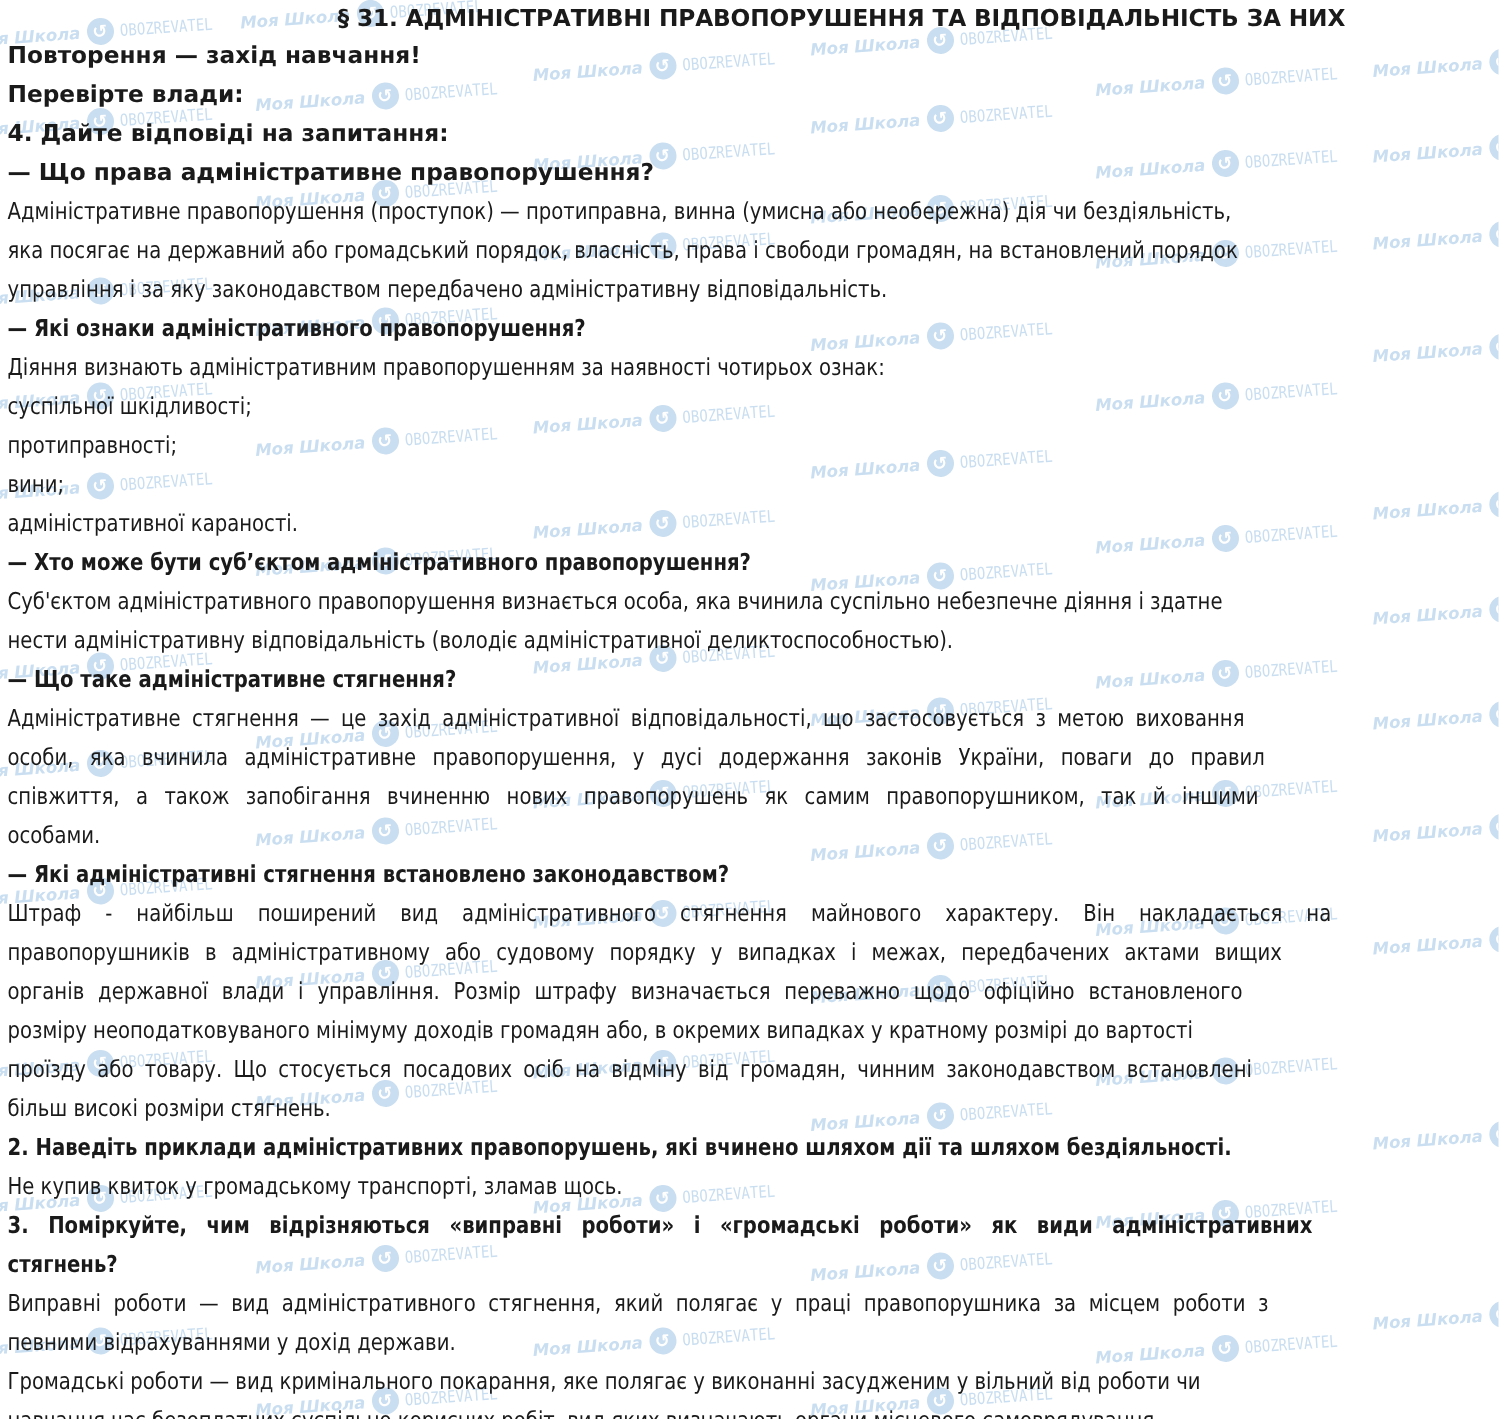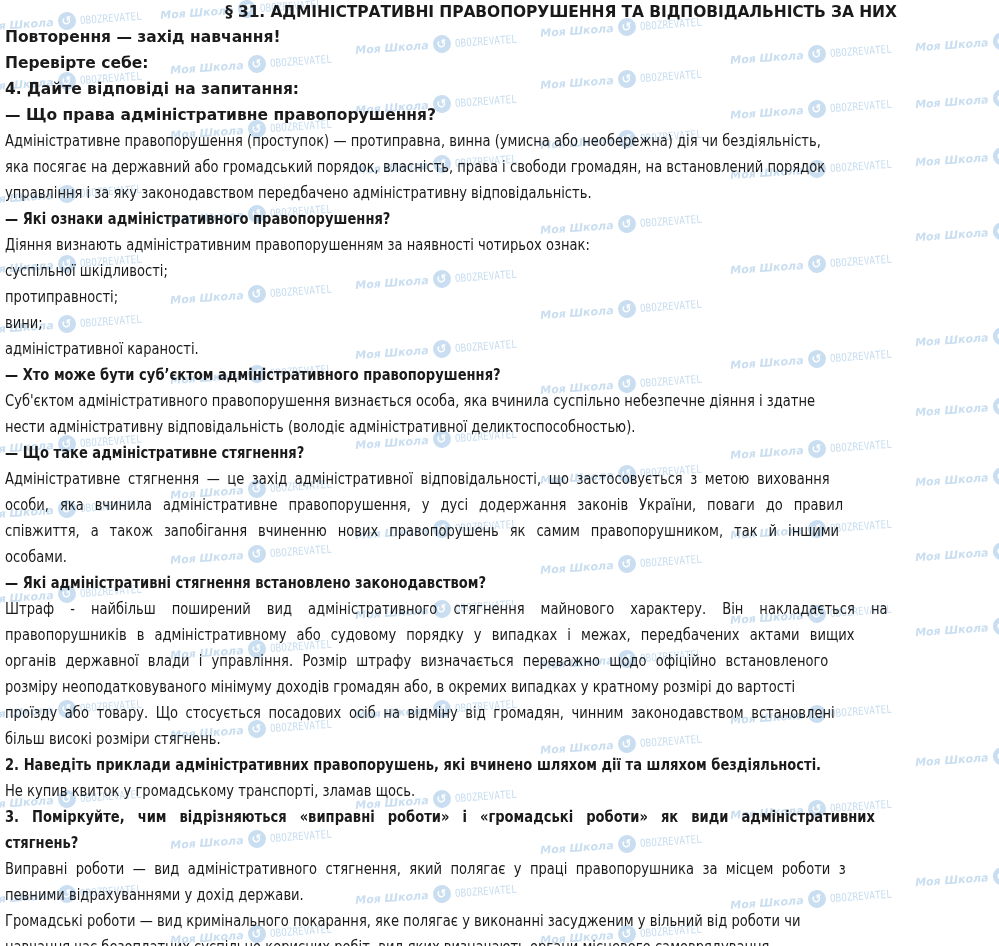--- a/index.html
+++ b/index.html
@@ -435,21 +435,21 @@
       <span class="wm-circle">↺</span>
       <span class="wm-oboz">OBOZREVATEL</span>
     </div>
 </div>
 
 <div class="page">
 
   <div class="title">§ 31. АДМІНІСТРАТИВНІ ПРАВОПОРУШЕННЯ ТА ВІДПОВІДАЛЬНІСТЬ ЗА НИХ</div>
 
   <div class="h-line">Повторення — захід навчання!</div>
-  <div class="h-line">Перевірте себе:</div>
+  <div class="h-line">Перевірте влади:</div>
   <div class="h-line">4. Дайте відповіді на запитання:</div>
   <div class="h-line">— Що права адміністративне правопорушення?</div>
 
   <div class="narrow" style="width:1170px;transform:scaleX(0.845);">
     <div class="p line">Адміністративне правопорушення (проступок) — протиправна, винна (умисна або необережна) дія чи бездіяльність,</div>
     <div class="p line">яка посягає на державний або громадський порядок, власність, права і свободи громадян, на встановлений порядок</div>
     <div class="p line">управління і за яку законодавством передбачено адміністративну відповідальність.</div>
   </div>
 
   <div class="narrow" style="width:1170px;transform:scaleX(0.845);">

